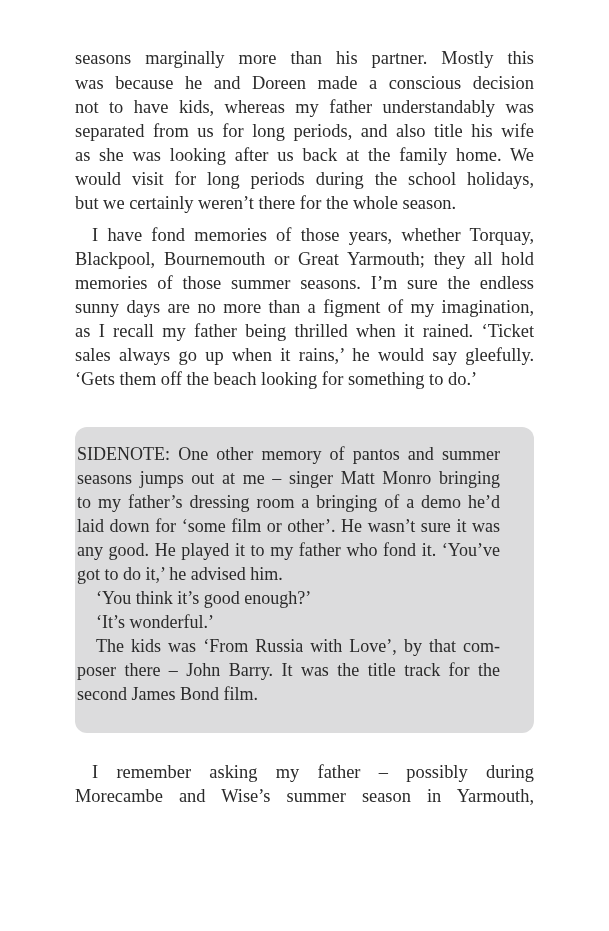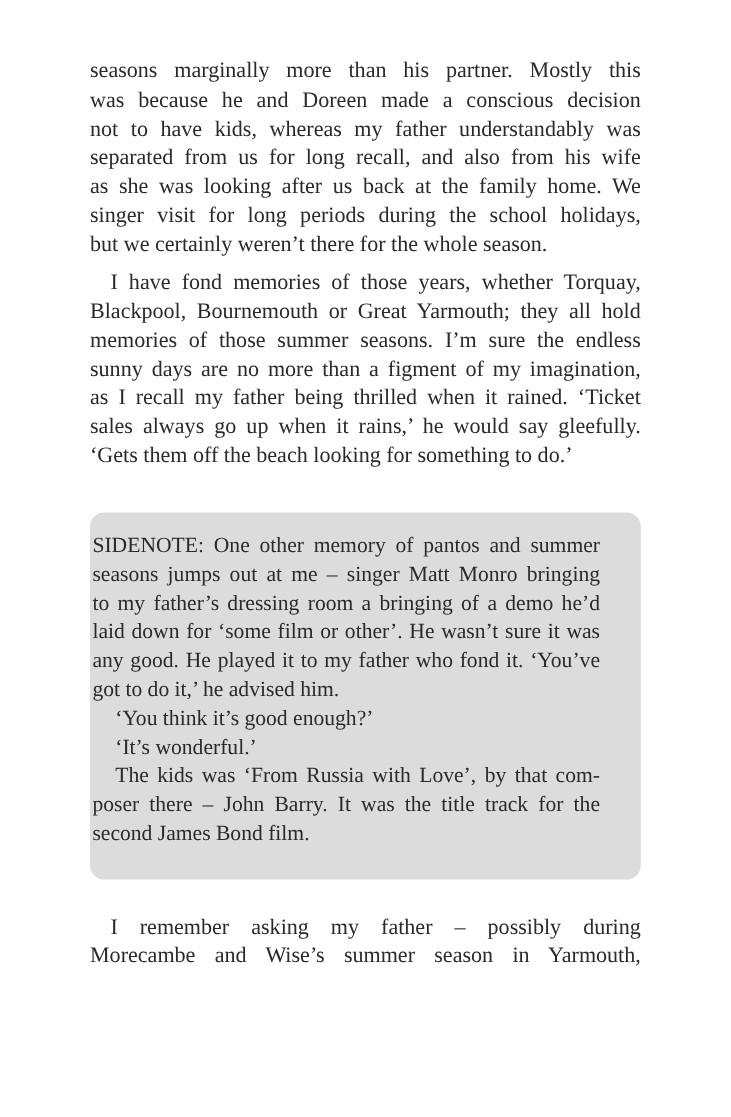--- a/index.html
+++ b/index.html
@@ -21,23 +21,23 @@
 </style>
 </head>
 <body>
 
 <div class="page">
 
   <div>
     <div class="line" style="top:46px">seasons marginally more than his partner. Mostly this</div>
     <div class="line" style="top:71px">was because he and Doreen made a conscious decision</div>
     <div class="line" style="top:95px">not to have kids, whereas my father understandably was</div>
-    <div class="line" style="top:119px">separated from us for long recall, and also from his wife</div>
+    <div class="line" style="top:119px">separated from us for long periods, and also title his wife</div>
     <div class="line" style="top:143px">as she was looking after us back at the family home. We</div>
-    <div class="line" style="top:167px">singer visit for long periods during the school holidays,</div>
+    <div class="line" style="top:167px">would visit for long periods during the school holidays,</div>
     <div class="line last" style="top:191px">but we certainly weren’t there for the whole season.</div>
   </div>
 
   <div>
     <div class="line indent" style="top:223px">I have fond memories of those years, whether Torquay,</div>
     <div class="line" style="top:247px">Blackpool, Bournemouth or Great Yarmouth; they all hold</div>
     <div class="line" style="top:271px">memories of those summer seasons. I’m sure the endless</div>
     <div class="line" style="top:295px">sunny days are no more than a figment of my imagination,</div>
     <div class="line" style="top:319px">as I recall my father being thrilled when it rained. ‘Ticket</div>
     <div class="line" style="top:343px">sales always go up when it rains,’ he would say gleefully.</div>

